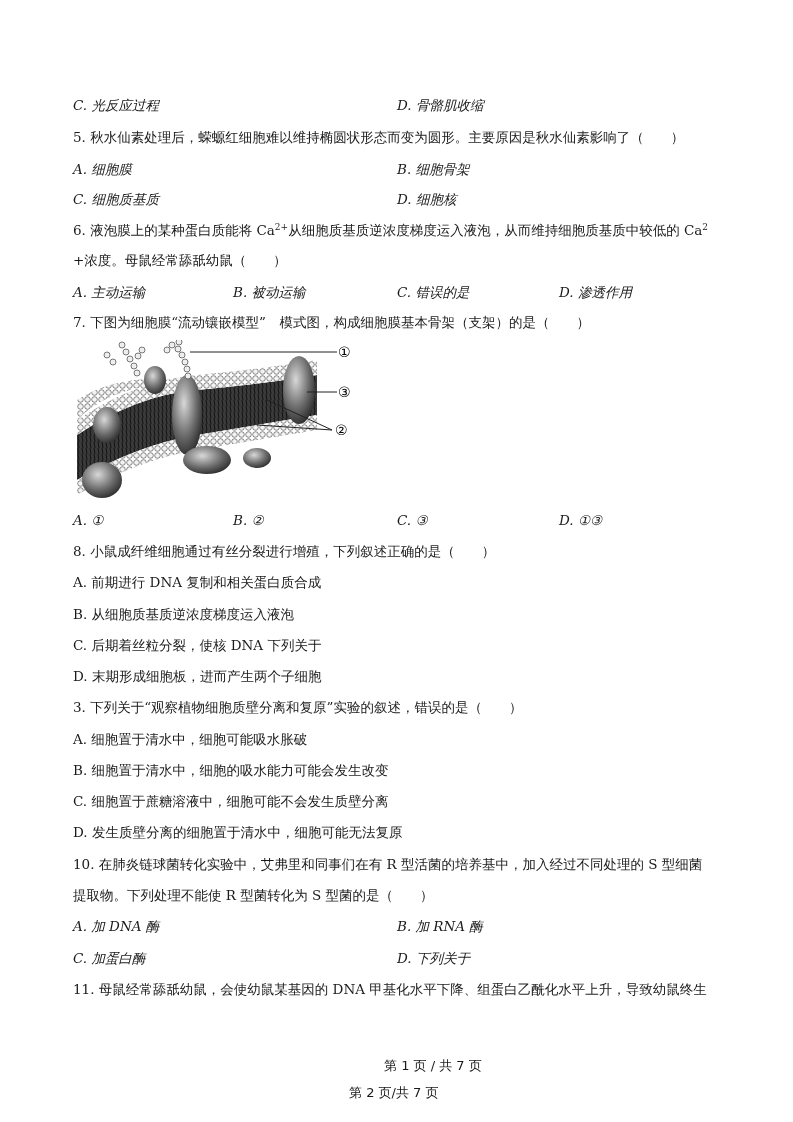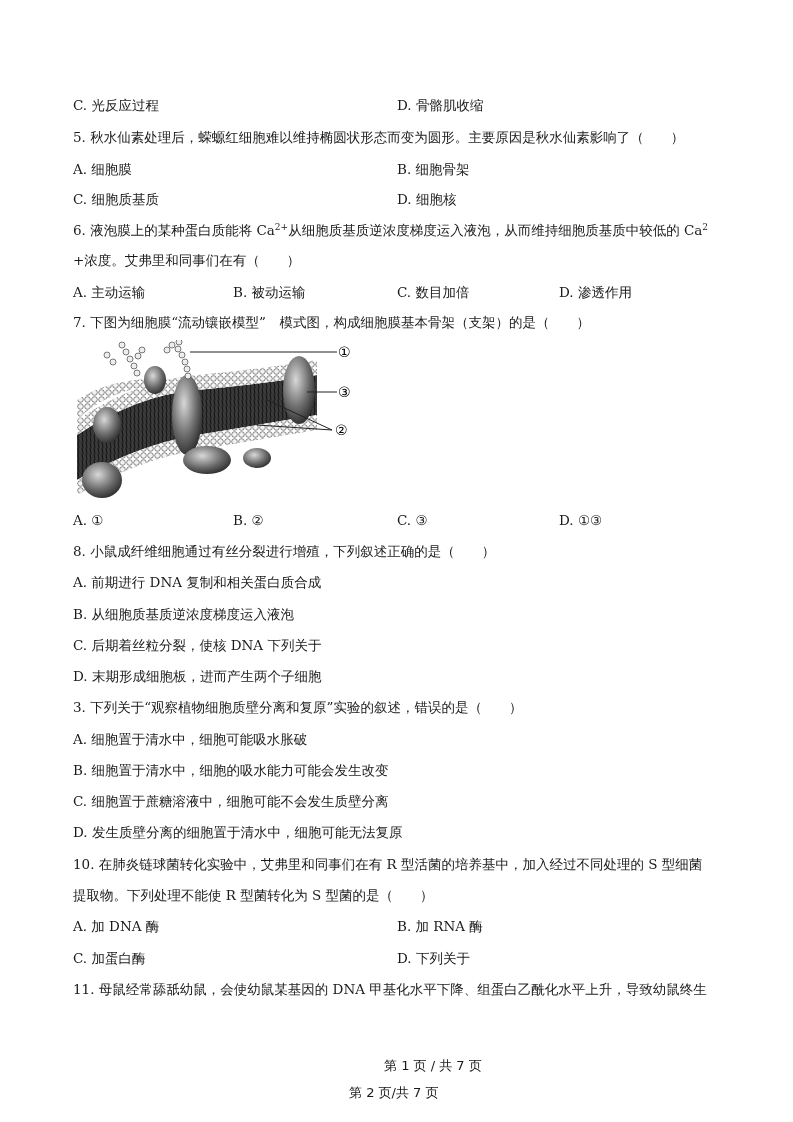--- a/index.html
+++ b/index.html
@@ -1,43 +1,43 @@
 <!DOCTYPE html>
 <html><head>
   <meta charset="utf-8">
   <style>
     html, body { margin: 0; padding: 0; background: #ffffff; }
     body { width: 793px; height: 1122px; position: relative; overflow: hidden;
       font-family: "DejaVu Serif", "Liberation Serif", serif; color: #1a1a1a; font-size: 13.5px; }
     .line { position: absolute; left: 73px; white-space: nowrap; line-height: 18px; }
-    .opt { position: absolute; white-space: nowrap; line-height: 18px; }
+    .opt { position: absolute; white-space: nowrap; line-height: 18px; font-style: italic; }
     .c1 { left: 73px; } .c2 { left: 397px; } .q1 { left: 73px; } .q2 { left: 233px; } .q3 { left: 397px; } .q4 { left: 559px; }
     sup { font-size: 9px; vertical-align: 5px; line-height: 0; }
     .footer { position: absolute; font-size: 13px; white-space: nowrap; font-family: "DejaVu Sans", "Liberation Sans", sans-serif; }
     .figure { position: absolute; left: 77px; top: 340px; width: 290px; height: 160px; }
   </style>
 </head>
 <body>
 
 <div>
 
   <div class="opt c1" style="top:96px">C. 光反应过程</div>
   <div class="opt c2" style="top:96px">D. 骨骼肌收缩</div>
 
   <div class="line" style="top:128px">5. 秋水仙素处理后，蝾螈红细胞难以维持椭圆状形态而变为圆形。主要原因是秋水仙素影响了（　　）</div>
   <div class="opt c1" style="top:160px">A. 细胞膜</div>
   <div class="opt c2" style="top:160px">B. 细胞骨架</div>
   <div class="opt c1" style="top:190px">C. 细胞质基质</div>
   <div class="opt c2" style="top:190px">D. 细胞核</div>
 
   <div class="line" style="top:221px"><span>6. 液泡膜上的某种蛋白质能将 Ca</span><sup>2+</sup><span>从细胞质基质逆浓度梯度运入液泡，从而维持细胞质基质中较低的 Ca</span><sup>2</sup></div>
-  <div class="line" style="top:251px">+浓度。艾弗里和同事们在有（　　）</div>
+  <div class="line" style="top:251px">+浓度。母鼠经常舔舐幼鼠（　　）</div>
   <div class="opt q1" style="top:283px">A. 主动运输</div>
   <div class="opt q2" style="top:283px">B. 被动运输</div>
-  <div class="opt q3" style="top:283px">C. 数目加倍</div>
+  <div class="opt q3" style="top:283px">C. 错误的是</div>
   <div class="opt q4" style="top:283px">D. 渗透作用</div>
 
   <div class="line" style="top:313px">7. 下图为细胞膜“流动镶嵌模型”　模式图，构成细胞膜基本骨架（支架）的是（　　）</div>
 
   <div class="figure">
     <svg width="290" height="160" viewBox="0 0 290 160">
       <defs>
         <radialGradient id="prot" cx="40%" cy="35%" r="70%">
           <stop offset="0%" stop-color="#d8d8d8"></stop>
             <stop offset="60%" stop-color="#6a6a6a"></stop>

